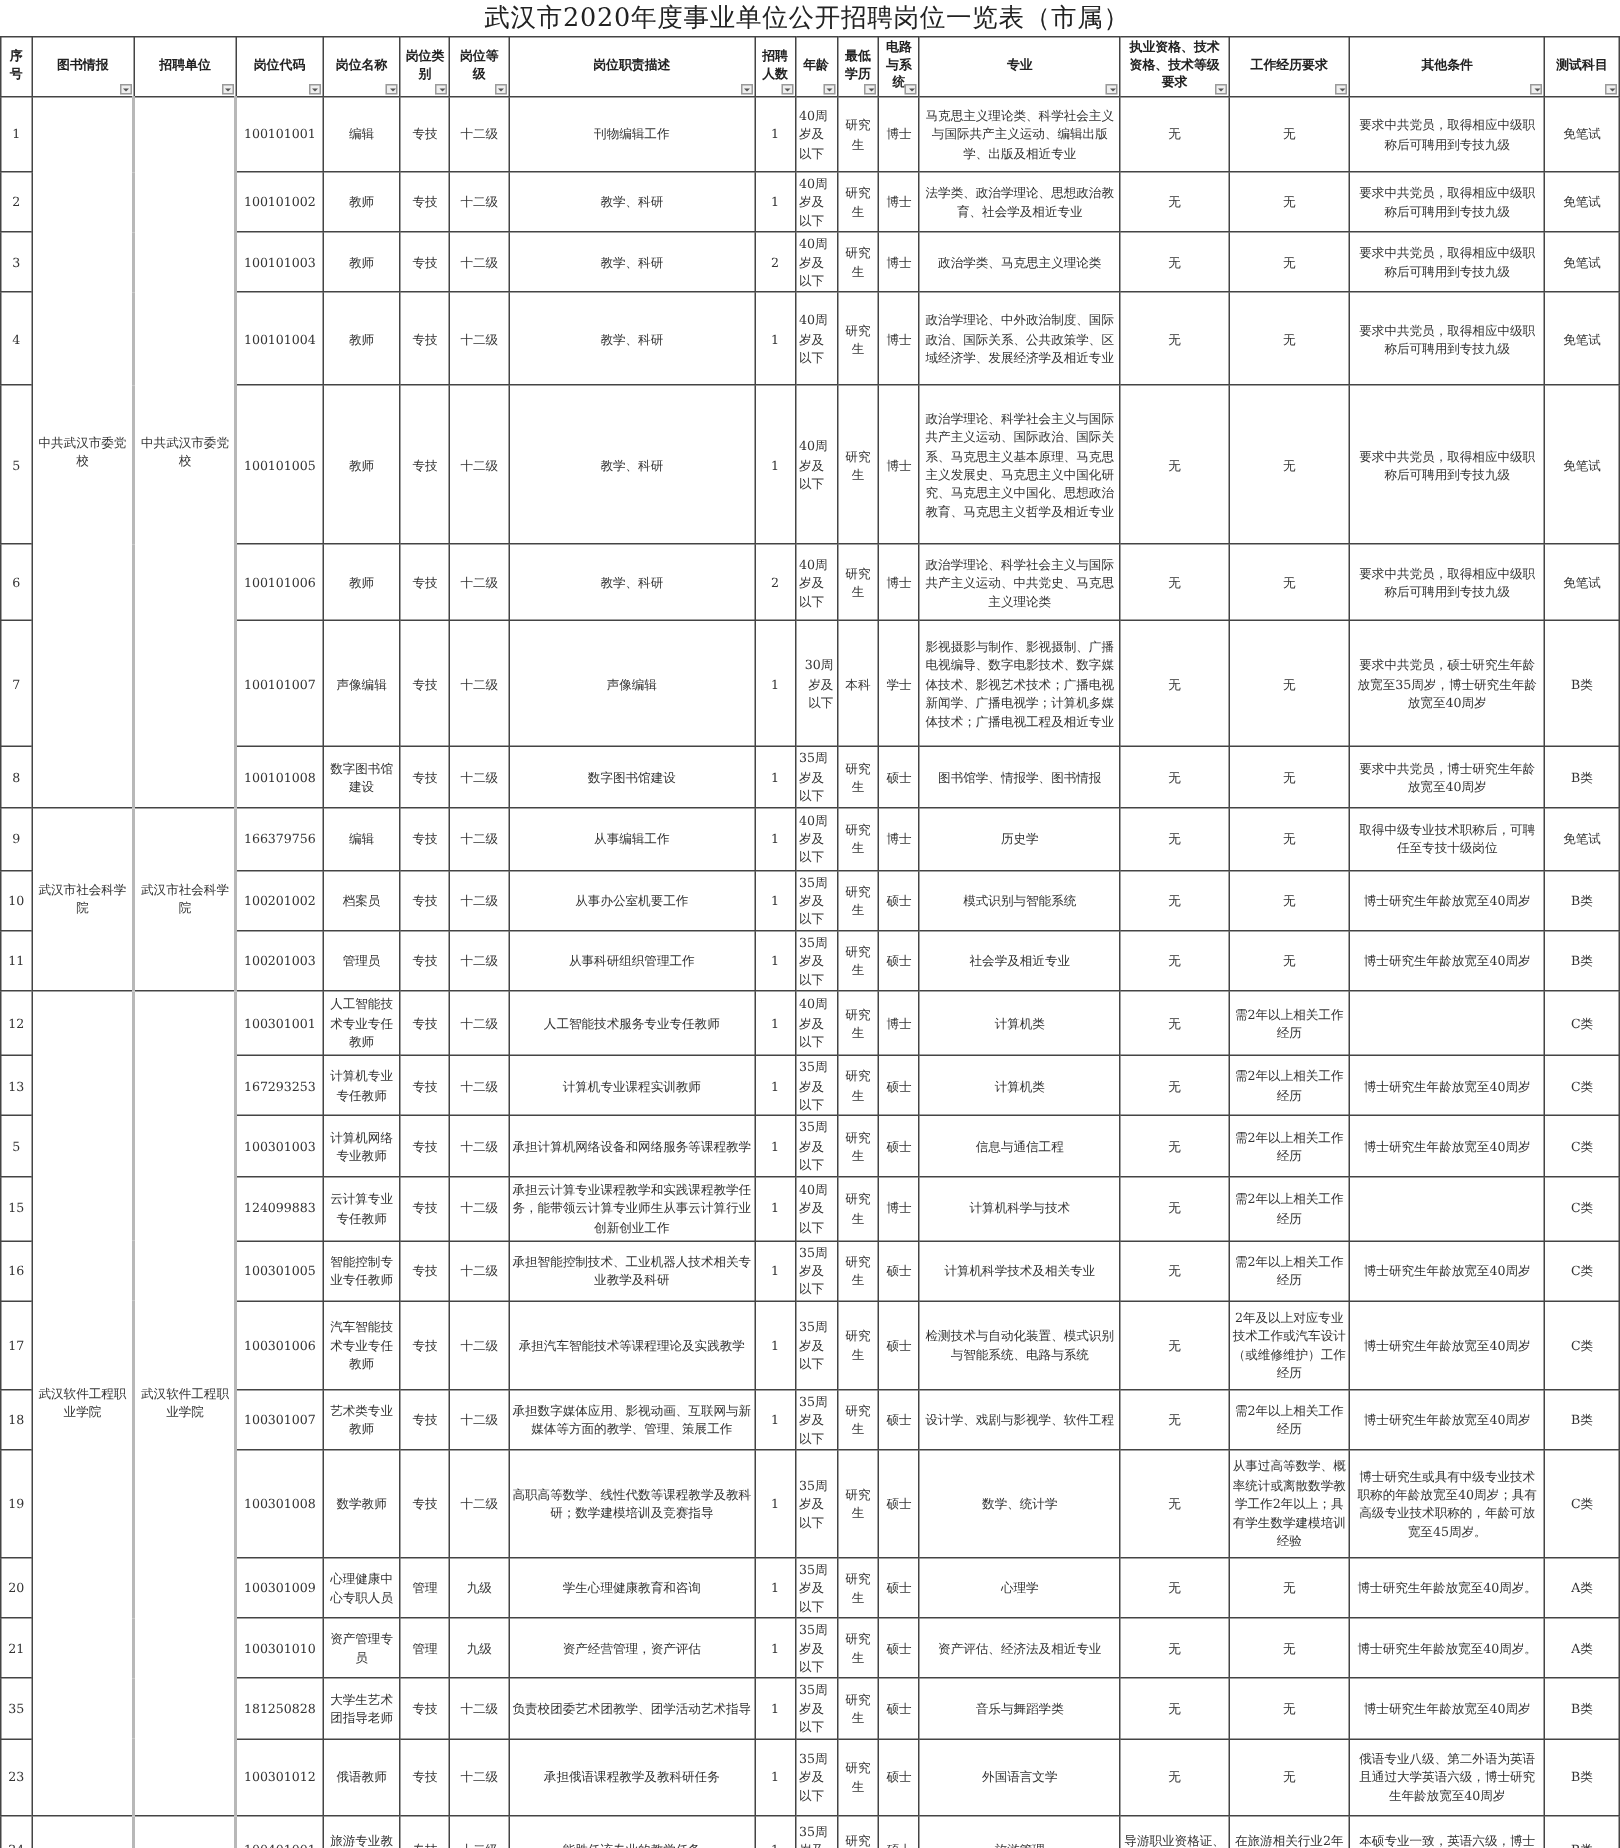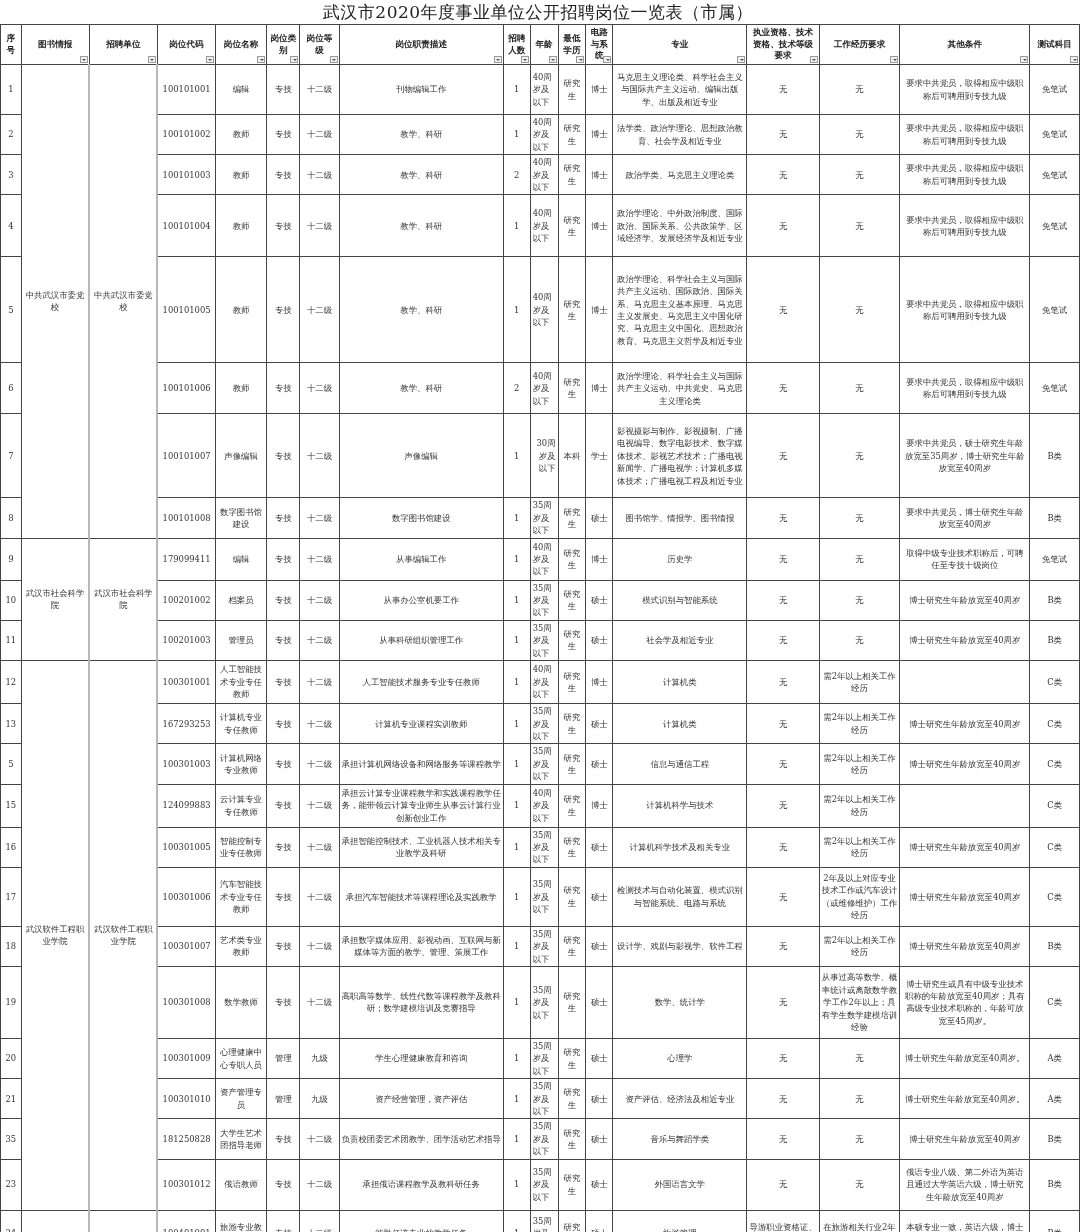--- a/index.html
+++ b/index.html
@@ -195,21 +195,21 @@
         <td>图书馆学、情报学、图书情报</td>
         <td>无</td>
         <td>无</td>
         <td>要求中共党员，博士研究生年龄放宽至40周岁</td>
         <td>B类</td>
       </tr>
       <tr style="height: 42px;">
         <td>9</td>
         <td class="grp" rowspan="3">武汉市社会科学院</td>
         <td class="grp" rowspan="3">武汉市社会科学院</td>
-        <td class="code">179099411</td>
+        <td class="code">166379756</td>
         <td>编辑</td>
         <td>专技</td>
         <td>十二级</td>
         <td>从事编辑工作</td>
         <td>1</td>
         <td style="text-align: left;">40周岁及以下</td>
         <td>研究生</td>
         <td>博士</td>
         <td>历史学</td>
         <td>无</td>

